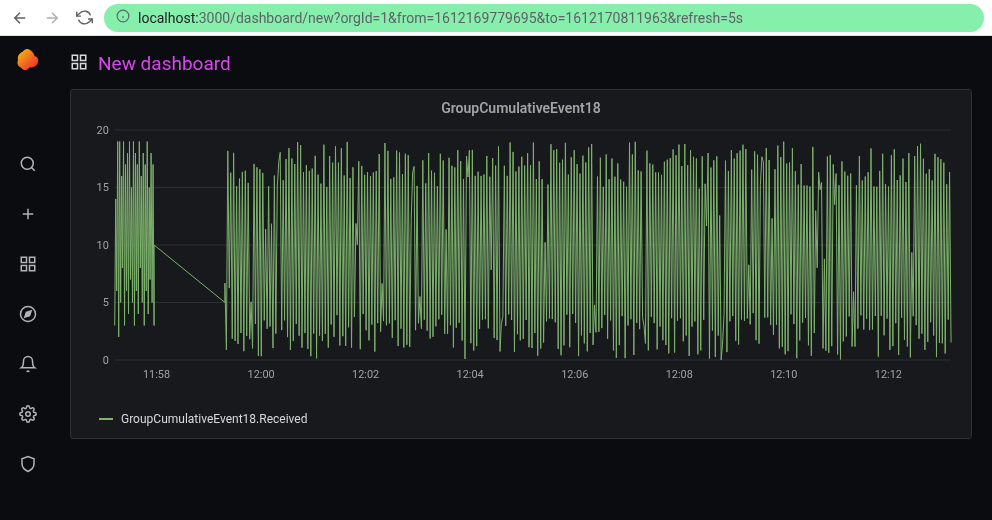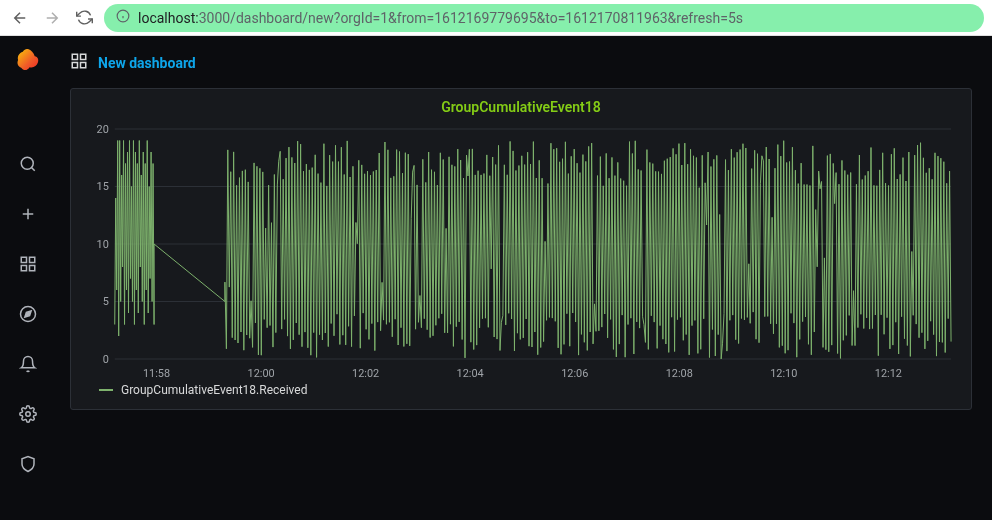--- a/index.html
+++ b/index.html
@@ -70,51 +70,51 @@
       padding: 14px 20px 20px 14px;
       color: #d8d9da;
     }
     .page-header {
       display: flex;
       align-items: center;
       gap: 10px;
       padding: 2px 0 14px 0;
     }
     .page-title {
-      font-size: 14px;
-      font-weight: 700;
-      color: #0ea5e9;
+      font-size: 19px;
+      font-weight: 400;
+      color: #d946ef;
     }
     .panel {
       background: #17191d;
       border: 1px solid #2c3037;
       border-radius: 3px;
       padding: 10px 14px 12px 14px;
     }
     .panel-title {
       text-align: center;
       font-size: 14px;
       font-weight: 600;
-      color: #84cc16;
+      color: #a3a3a3;
       margin-bottom: 8px;
     }
     .chart-wrap {
       position: relative;
       width: 100%;
       height: 260px;
     }
     .chart-svg {
       width: 100%;
       height: 100%;
     }
     .legend {
       display: flex;
       align-items: center;
       gap: 8px;
-      margin-top: 0;
+      margin-top: 28px;
       font-size: 12px;
       color: #d8d9da;
       padding-left: 14px;
     }
     .legend-dash {
       width: 14px; height: 2px;
       background: #7eb26d;
     }
     .y-tick-label { fill: #9fa3a8; font-size: 11px; }
     .x-tick-label { fill: #9fa3a8; font-size: 11px; }

